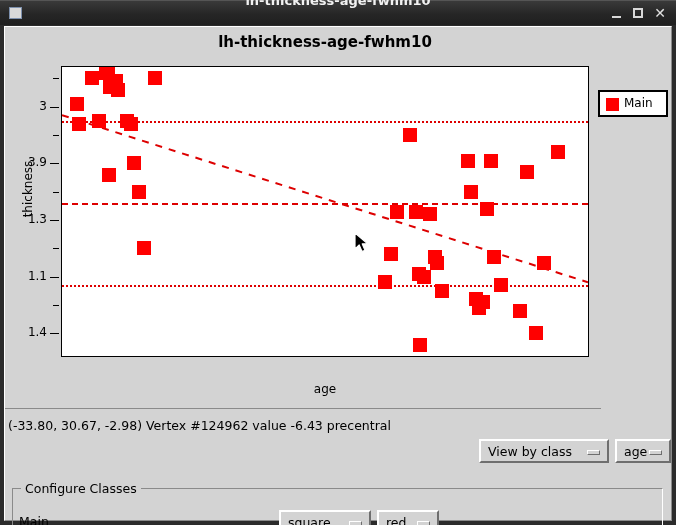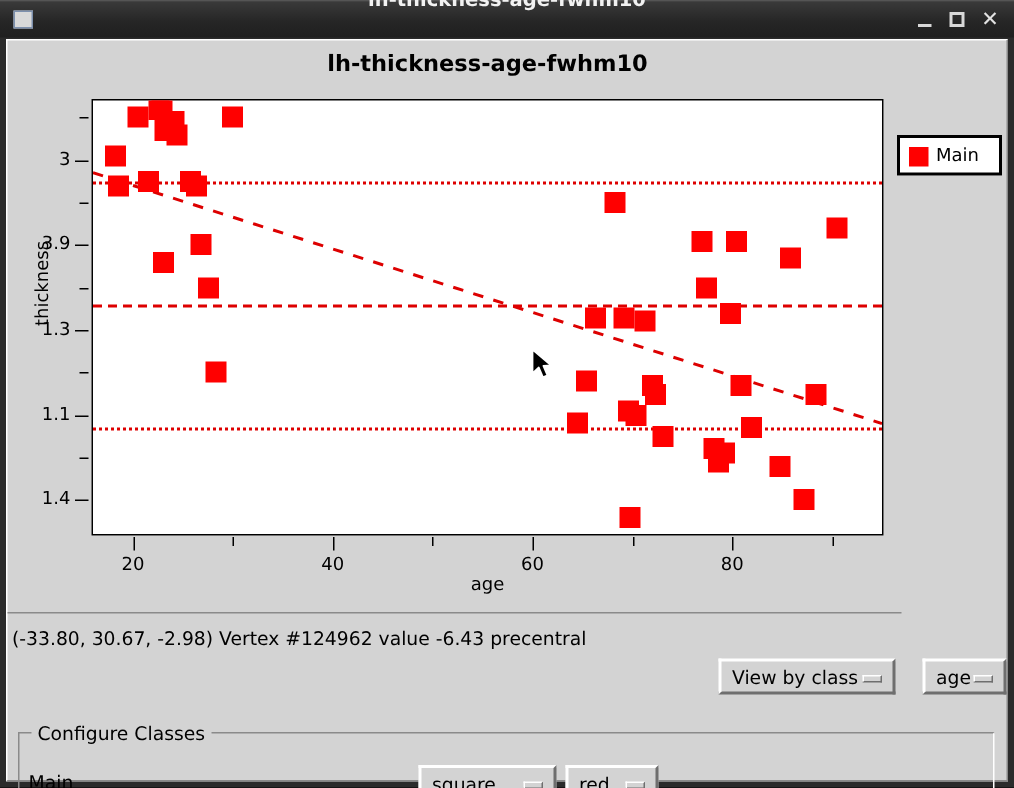--- a/index.html
+++ b/index.html
@@ -231,21 +231,21 @@
     position: absolute;
     right: 7px; top: 9px;
     width: 13px; height: 5px;
     background: #d3d3d3;
     border-top: 1px solid #ffffff;
     border-left: 1px solid #ffffff;
     border-right: 1px solid #6e6e6e;
     border-bottom: 1px solid #6e6e6e;
     box-sizing: border-box;
   }
-  #opt-viewby { left: 474px; top: 412px; width: 118px; }
+  #opt-viewby { left: 474px; top: 412px; width: 130px; }
   #opt-age    { left: 610px; top: 412px; width: 56px; }
 
   
   #cfg-frame {
     position: absolute;
     left: 7px; top: 461px;
     width: 651px; height: 52px;
     border-top: 1px solid #8a8a8a;
     border-left: 1px solid #8a8a8a;
     border-right: 1px solid #ffffff;
@@ -307,34 +307,20 @@
           <div class="ytick-label" style="top: 154px; right: 12px;">1.3</div>
           <div class="tick-major-y" style="top: 97.3333px;"></div>
           <div class="ytick-label" style="top: 97.3333px; right: 12px;">3.9</div>
           <div class="tick-major-y" style="top: 40.6667px;"></div>
           <div class="ytick-label" style="top: 40.6667px; right: 12px;">3</div>
           <div class="tick-minor-y" style="top: 239px;"></div>
           <div class="tick-minor-y" style="top: 182.333px;"></div>
           <div class="tick-minor-y" style="top: 125.667px;"></div>
           <div class="tick-minor-y" style="top: 69px;"></div>
           <div class="tick-minor-y" style="top: 12.3333px;"></div>
-        </div>
-      <div id="xtick-area">
-          <div class="tick-major-x" style="left: 27.6329px;"></div>
-          <div class="xtick-label" style="left: 27.6329px; top: 11px;">20</div>
-          <div class="tick-major-x" style="left: 160.797px;"></div>
-          <div class="xtick-label" style="left: 160.797px; top: 11px;">40</div>
-          <div class="tick-major-x" style="left: 293.962px;"></div>
-          <div class="xtick-label" style="left: 293.962px; top: 11px;">60</div>
-          <div class="tick-major-x" style="left: 427.127px;"></div>
-          <div class="xtick-label" style="left: 427.127px; top: 11px;">80</div>
-          <div class="tick-minor-x" style="left: 94.2152px;"></div>
-          <div class="tick-minor-x" style="left: 227.38px;"></div>
-          <div class="tick-minor-x" style="left: 360.544px;"></div>
-          <div class="tick-minor-x" style="left: 493.709px;"></div>
         </div>
 
       <div id="plot-frame">
         <div id="reflines">
             <div class="href-line" style="top: 53.8333px; border-top-color: rgb(221, 0, 0);"></div>
             <div class="href-line dashed" style="top: 136px; border-top-color: rgb(221, 0, 0);"></div>
             <div class="href-line" style="top: 218.167px; border-top-color: rgb(221, 0, 0);"></div>
           </div>
         <svg id="trendsvg" width="526" height="289" style="position:absolute;left:0;top:0;">
             <line x1="0" y1="48.16666666666666" x2="526" y2="215.3333333333334" stroke="#dd0000" stroke-width="2" stroke-dasharray="7,7"></line>

